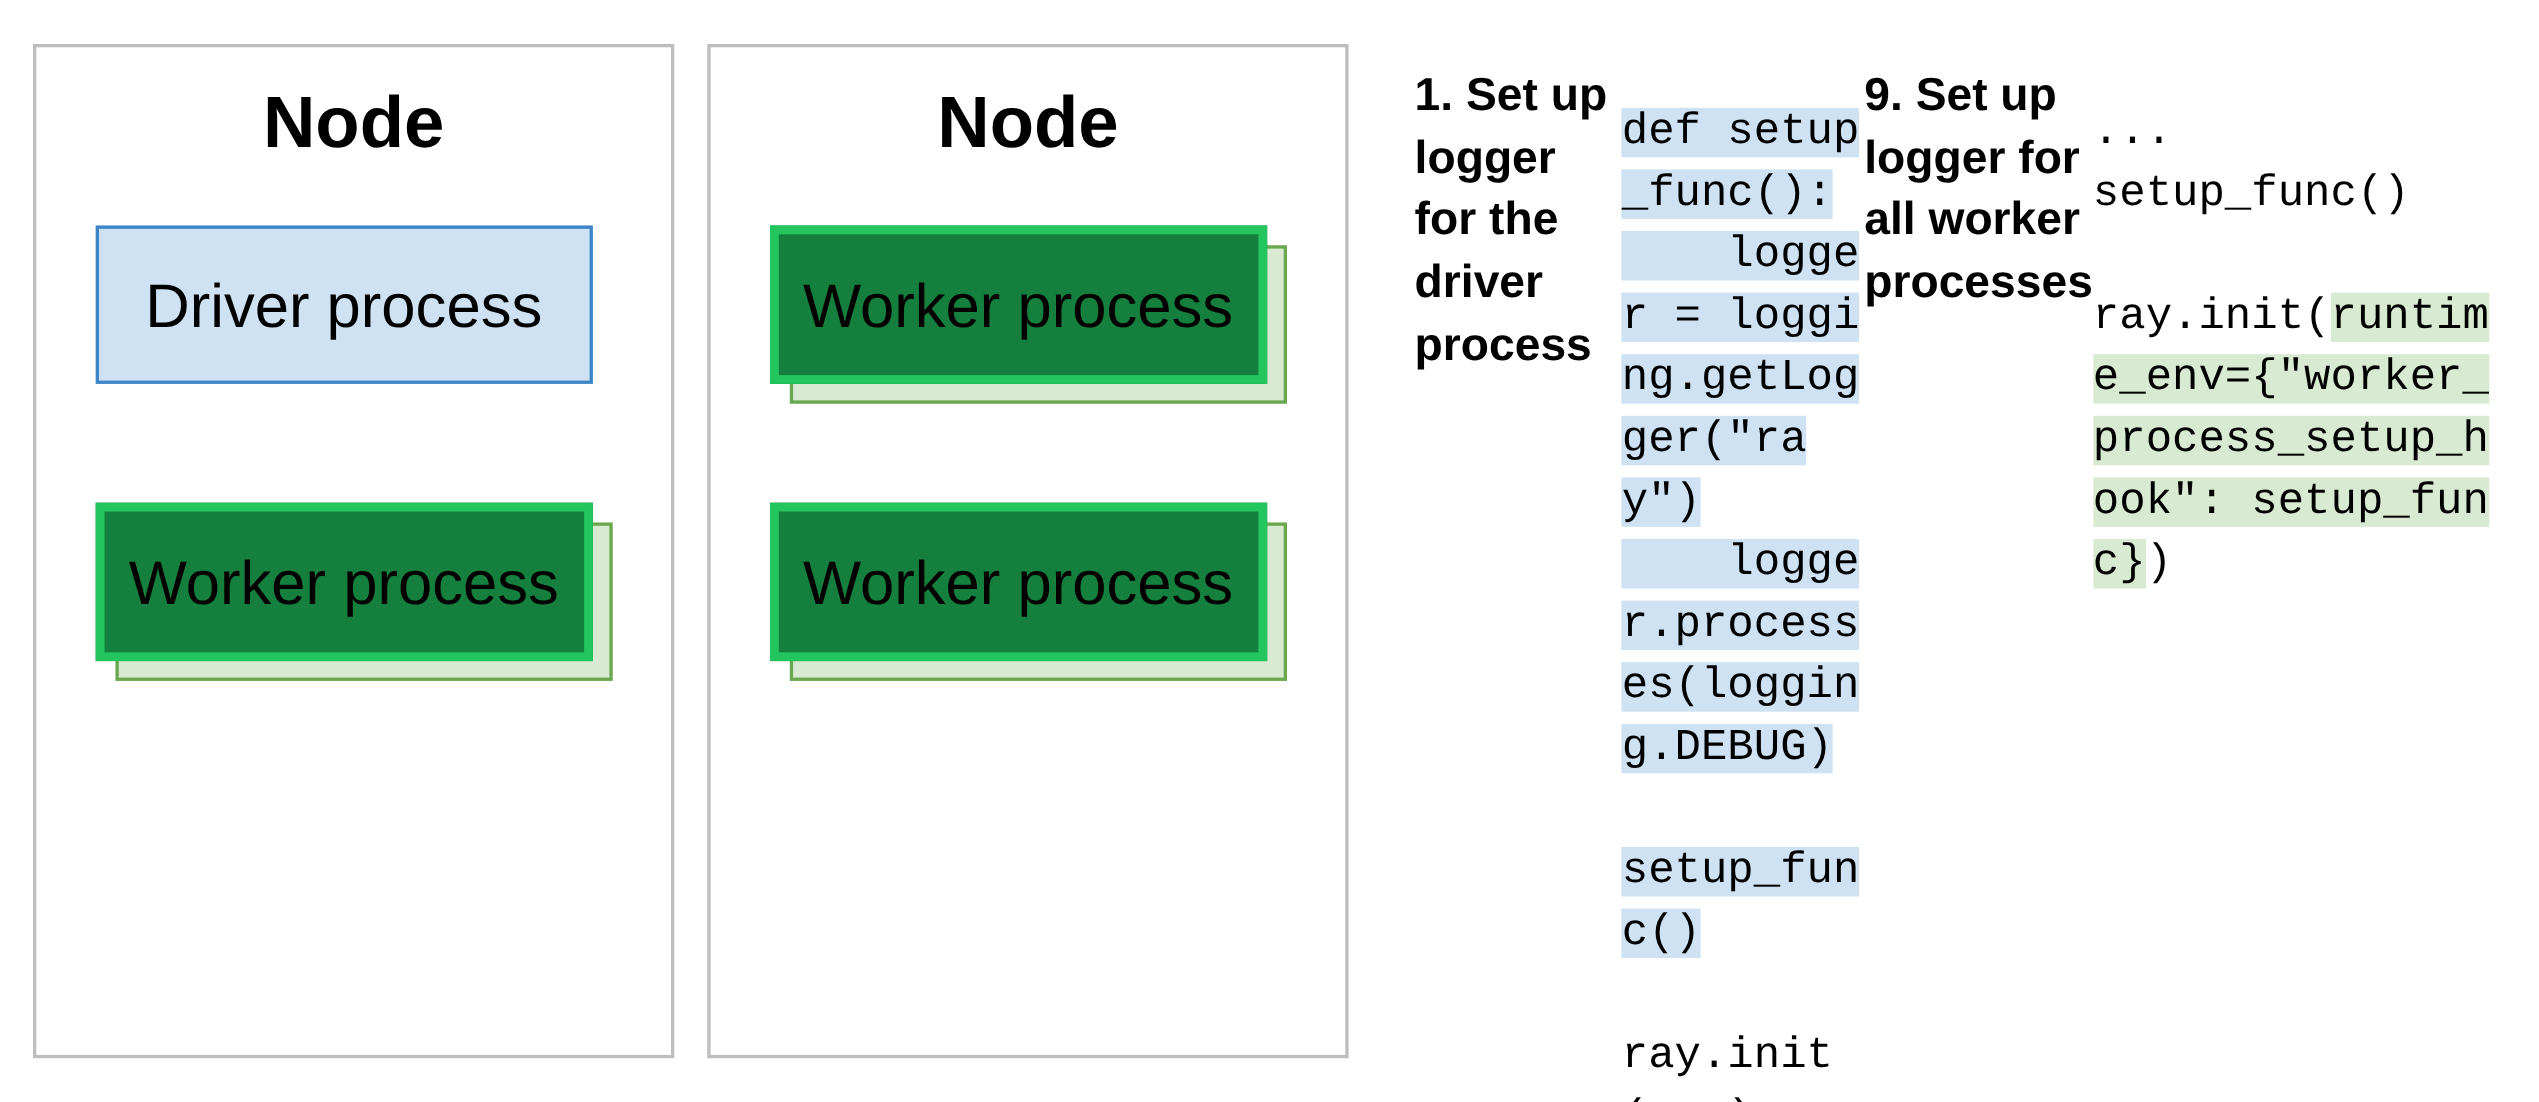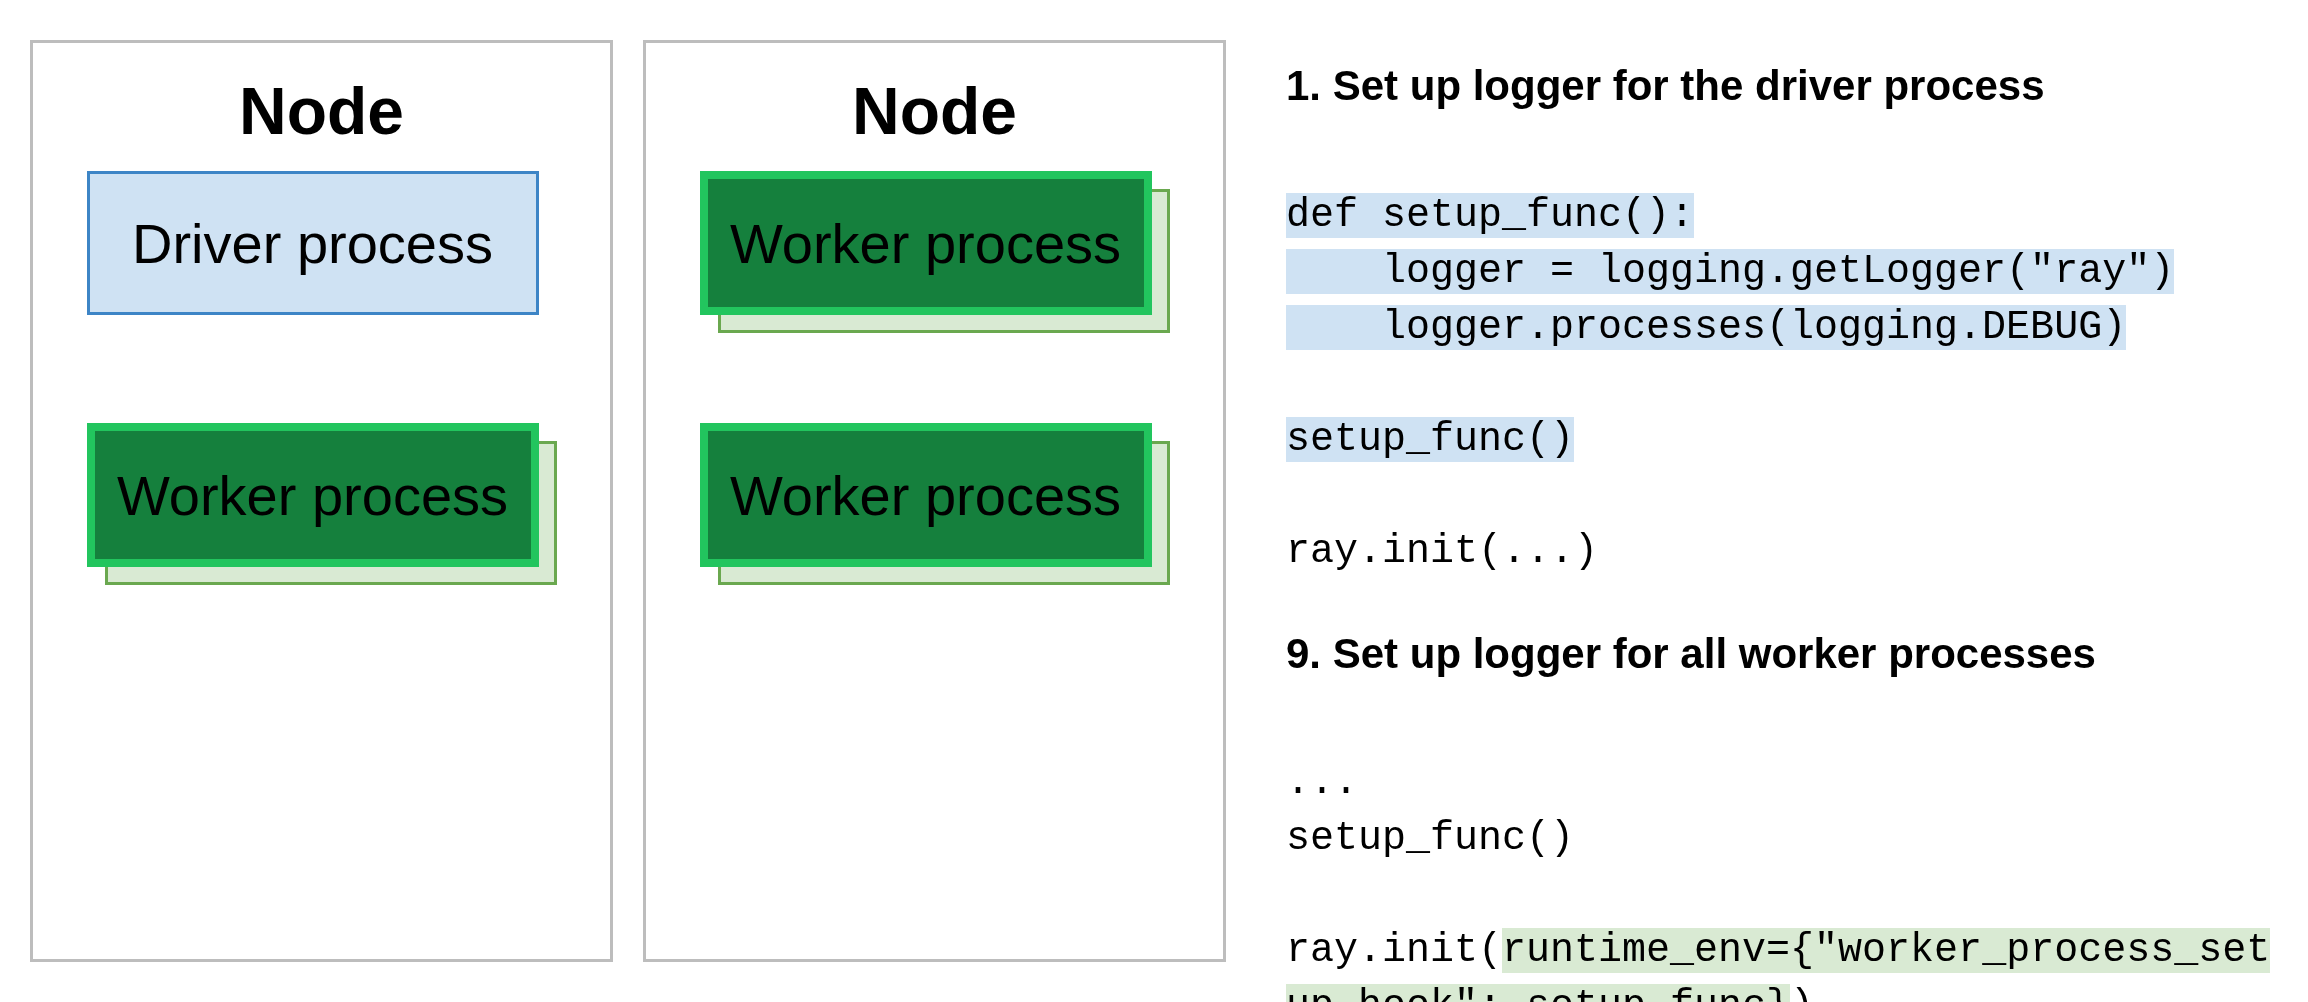--- a/index.html
+++ b/index.html
@@ -22,21 +22,21 @@
       padding: 30px 36px 50px 36px;
       width: 583px;
       display: flex;
       flex-direction: column;
       align-items: center;
     }
     .node-title {
       font-size: 66px;
       font-weight: 700;
       color: #000;
-      margin-bottom: 22px;
+      margin-bottom: 56px;
       text-align: center;
     }
     .stack {
       position: relative;
       width: 470px;
       height: 162px;
       margin-bottom: 90px;
     }
     .stack:last-child { margin-bottom: 0; }
     .process-box {
@@ -52,21 +52,21 @@
     }
     .process-box.front { top: 0; left: 0; z-index: 2; }
     .process-box.back  { top: 18px; left: 18px; z-index: 1; }
     .driver { background: #cfe2f3; border: 3px solid #3d85c6; }
     .worker-front { background: #15803d; border: 8px solid #22c55e; }
     .worker-back  { background: #d9ead3; border: 3px solid #6aa84f; }
 
     .code-panel {
       flex: 1 1 auto;
       display: flex;
-      flex-direction: column;
+      flex-direction: row;
       font-size: 42px;
       line-height: 1.35;
       padding-top: 6px;
     }
     .section-heading {
       font-weight: 700;
       margin: 12px 0 26px 0;
     }
     .code-block {
       font-family: "SFMono-Regular", Consolas, "Liberation Mono", Menlo, monospace;

